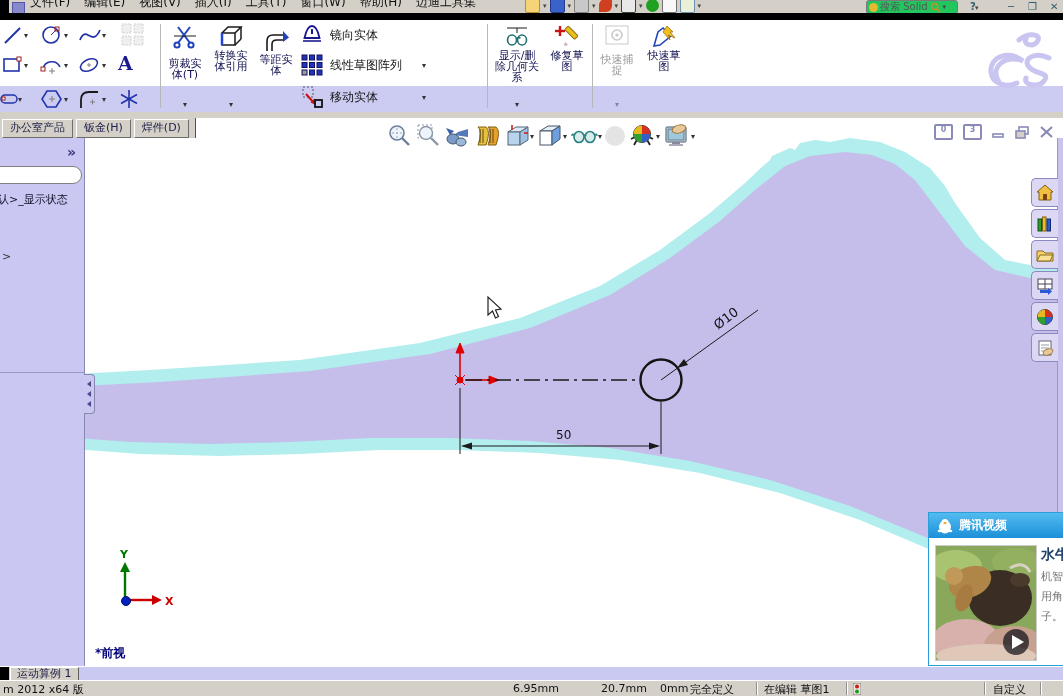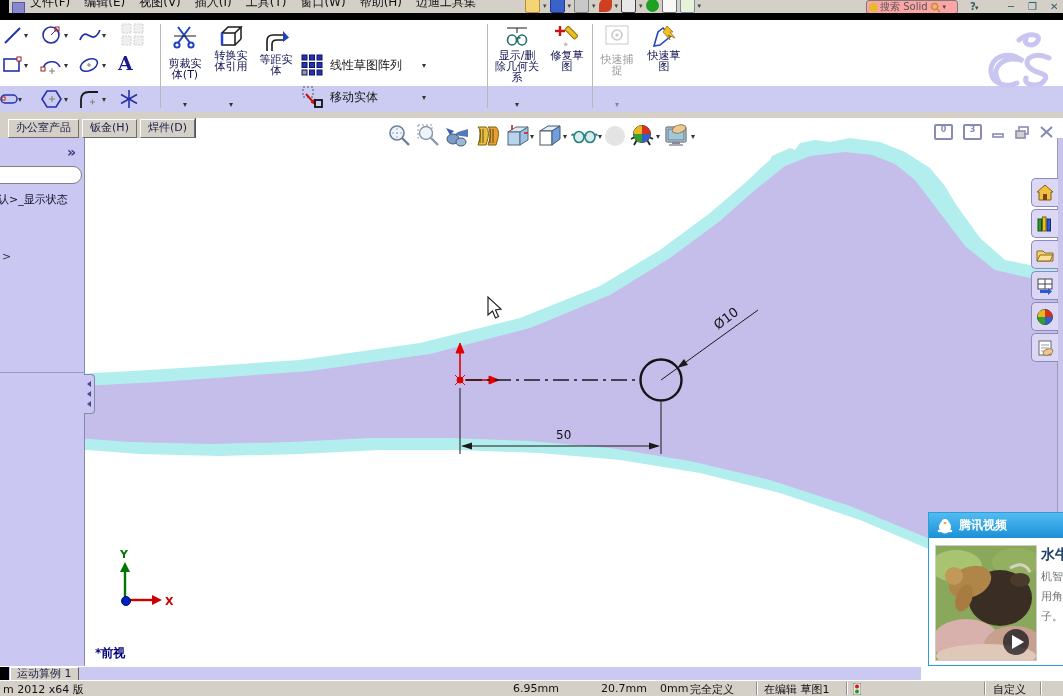--- a/index.html
+++ b/index.html
@@ -7,40 +7,40 @@
     font-family:"DejaVu Sans","Liberation Sans",sans-serif;font-size:11px;color:#111;}
   .abs{position:absolute;}
   
   #titlebar{left:0;top:0;width:1063px;height:13px;background:#d4d0c8;overflow:hidden;}
   #titlebar .menus{position:absolute;left:30px;top:-6px;white-space:nowrap;}
   #titlebar .menus span{display:inline-block;margin-right:14px;font-size:12px;color:#111;}
   .blackblock{background:#000;}
   #tb-icons{position:absolute;left:525px;top:-2px;display:flex;align-items:center;gap:3px;}
   .mini-ico{width:13px;height:13px;display:inline-block;border-radius:2px;}
   .mini-caret{font-size:7px;color:#444;}
-  #searchbox{position:absolute;left:866px;top:0px;width:86px;height:12px;background:#fca5a5;
+  #searchbox{position:absolute;left:866px;top:0px;width:86px;height:12px;background:#22c55e;
      border:1px solid #7a7a7a;border-radius:3px;display:flex;align-items:center;gap:2px;padding:0 2px;overflow:hidden;}
   #searchbox .stx{font-size:10px;color:#555;white-space:nowrap;}
   .winbtn{font-size:10px;color:#2e5e6e;font-weight:bold;margin-left:8px;}
   
   #toolbar{left:0;top:20px;width:1063px;height:92px;background:#fff;}
   #toolbar .lavstrip{position:absolute;left:0;top:66px;width:1063px;height:26px;background:#ccccf2;}
   .skcol{position:absolute;display:flex;align-items:center;}
   .caret{font-size:8px;color:#333;}
   .cmdbtn{position:absolute;text-align:center;}
   .cmdbtn .cic{height:26px;display:flex;align-items:center;justify-content:center;}
   .cmdbtn .clbl{font-size:11px;line-height:11px;color:#101050;word-break:break-all;}
   .cmdbtn .ccaret{position:absolute;left:50%;transform:translateX(-50%);top:76px;font-size:8px;color:#333;}
   .stackrow{position:absolute;left:300px;width:150px;height:26px;display:flex;align-items:center;gap:6px;}
   .stackrow .slbl{font-size:12px;color:#151515;white-space:nowrap;}
   .tsep{position:absolute;top:4px;width:1px;height:84px;background:#b8b8b8;}
   .disabled{opacity:.45;filter:grayscale(1);}
   
   #graystrip{left:0;top:112px;width:1063px;height:6px;background:#d4d0c8;}
-  #tabrow{left:0;top:118px;width:193px;height:20px;background:#d4d0c8;border-right:1px solid #505050;border-bottom:1px solid #505050;display:flex;gap:3px;padding-left:2px;justify-content:flex-end;}
+  #tabrow{left:0;top:118px;width:193px;height:20px;background:#d4d0c8;border-right:1px solid #505050;border-bottom:1px solid #505050;display:flex;gap:3px;padding-left:2px;}
   .doctab{height:17px;margin-top:1px;padding:0 7px;background:#d4d0c8;border:1px solid;
      border-color:#fff #6d6d6d #6d6d6d #fff;font-size:11px;color:#20204a;line-height:16px;white-space:nowrap;}
   
   #viewport{left:0;top:138px;width:1063px;height:528px;background:#fff;overflow:hidden;}
   #rightedge{position:absolute;right:0;top:0;width:5px;height:528px;background:#c8c4ee;border-left:1px solid #9a9ab8;}
   
   #leftpanel{position:absolute;left:0;top:0;width:84px;height:528px;background:#cbc7f3;border-right:1px solid #8888b0;overflow:hidden;}
   #lp-chevron{position:absolute;right:8px;top:6px;color:#3a3a7a;font-size:14px;font-weight:bold;}
   #lp-filter{position:absolute;left:-30px;top:28px;width:110px;height:16px;background:#fff;border:1px solid #808080;border-radius:9px;}
   #lp-state{position:absolute;left:-13px;top:54px;white-space:nowrap;font-size:11px;color:#101028;}
@@ -60,21 +60,21 @@
   .tpbtn{width:26px;height:27px;background:#dcd8f4;border:1px solid #8a8ac0;border-right:none;border-radius:5px 0 0 5px;display:flex;align-items:center;justify-content:center;}
   
   #qq{left:928px;top:512px;width:150px;height:154px;background:#fff;border:1px solid #2b9fd8;box-sizing:border-box;}
   #qq-head{height:25px;background:linear-gradient(#53bbf0,#1b90d8);display:flex;align-items:center;gap:6px;padding-left:8px;}
   #qq-title{color:#fff;font-size:12px;font-weight:bold;}
   #qq-thumb{position:absolute;left:6px;top:32px;width:100px;height:114px;overflow:hidden;border:1px solid #ccc;}
   #qq-text{position:absolute;left:112px;top:33px;width:60px;}
   #qq-vtitle{font-size:14px;font-weight:bold;color:#1c3f66;white-space:nowrap;}
   .qq-desc{font-size:11px;color:#777;margin-top:5px;white-space:nowrap;}
   
-  #motionrow{left:0;top:666px;width:921px;height:14px;background:#c9c9f2;border-top:1px solid #fff;}
+  #motionrow{left:0;top:666px;width:1063px;height:14px;background:#c9c9f2;border-top:1px solid #fff;}
   #motiontab{position:absolute;left:10px;top:0px;height:13px;padding:0 6px;background:#d4d0c8;border:1px solid;border-color:#fff #606060 #606060 #fff;font-size:11px;line-height:12px;color:#20204a;}
   #statusbar{left:0;top:680px;width:1063px;height:16px;background:#d4d0c8;border-top:1px solid #fff;overflow:hidden;}
   .sbtxt{position:absolute;top:1px;font-size:11px;color:#111;white-space:nowrap;}
   .sbgroove{position:absolute;top:1px;width:1px;height:13px;background:#909090;border-right:1px solid #fff;}
   svg{display:block;}
 </style>
 </head>
 <body>
 
 <div id="screen">
@@ -249,20 +249,28 @@
             <g fill="none" stroke="#1a1a1a" stroke-width="1.6">
               <path d="M4,22 L4,12 Q4,6 10,6 L20,6"></path>
               <path d="M9,22 L9,15 Q9,11 14,11 L20,11"></path>
             </g>
             <polygon points="20,2 26,8.5 20,13" fill="#2244bb"></polygon>
           </svg>
         </div>
       <div class="clbl" style="width:36px;margin:0 auto;">等距实体</div>
     </div>
 
+    <div class="stackrow" style="top:2px;">
+      <svg width="24" height="24" viewBox="0 0 24 24">
+          <path d="M12,3 C8,3 6,8 4.5,15 L19.5,15 C18,8 16,3 12,3 Z" fill="none" stroke="#1a1a8e" stroke-width="1.8"></path>
+          <line x1="3" y1="18" x2="21" y2="18" stroke="#1a1a8e" stroke-width="1.6"></line>
+          <line x1="12" y1="6" x2="12" y2="11" stroke="#1a1a8e" stroke-width="2"></line>
+        </svg>
+      <span class="slbl">镜向实体</span>
+    </div>
     <div class="stackrow" style="top:32px;">
       <svg width="24" height="24" viewBox="0 0 24 24">
           <g fill="#2233bb" stroke="#101060">
             <rect x="2" y="2" width="5" height="5"></rect>
             <rect x="9.5" y="2" width="5" height="5"></rect>
             <rect x="17" y="2" width="5" height="5"></rect>
             <rect x="2" y="9.5" width="5" height="5"></rect>
             <rect x="9.5" y="9.5" width="5" height="5"></rect>
             <rect x="17" y="9.5" width="5" height="5"></rect>
             <rect x="2" y="17" width="5" height="5" fill="#999"></rect>

